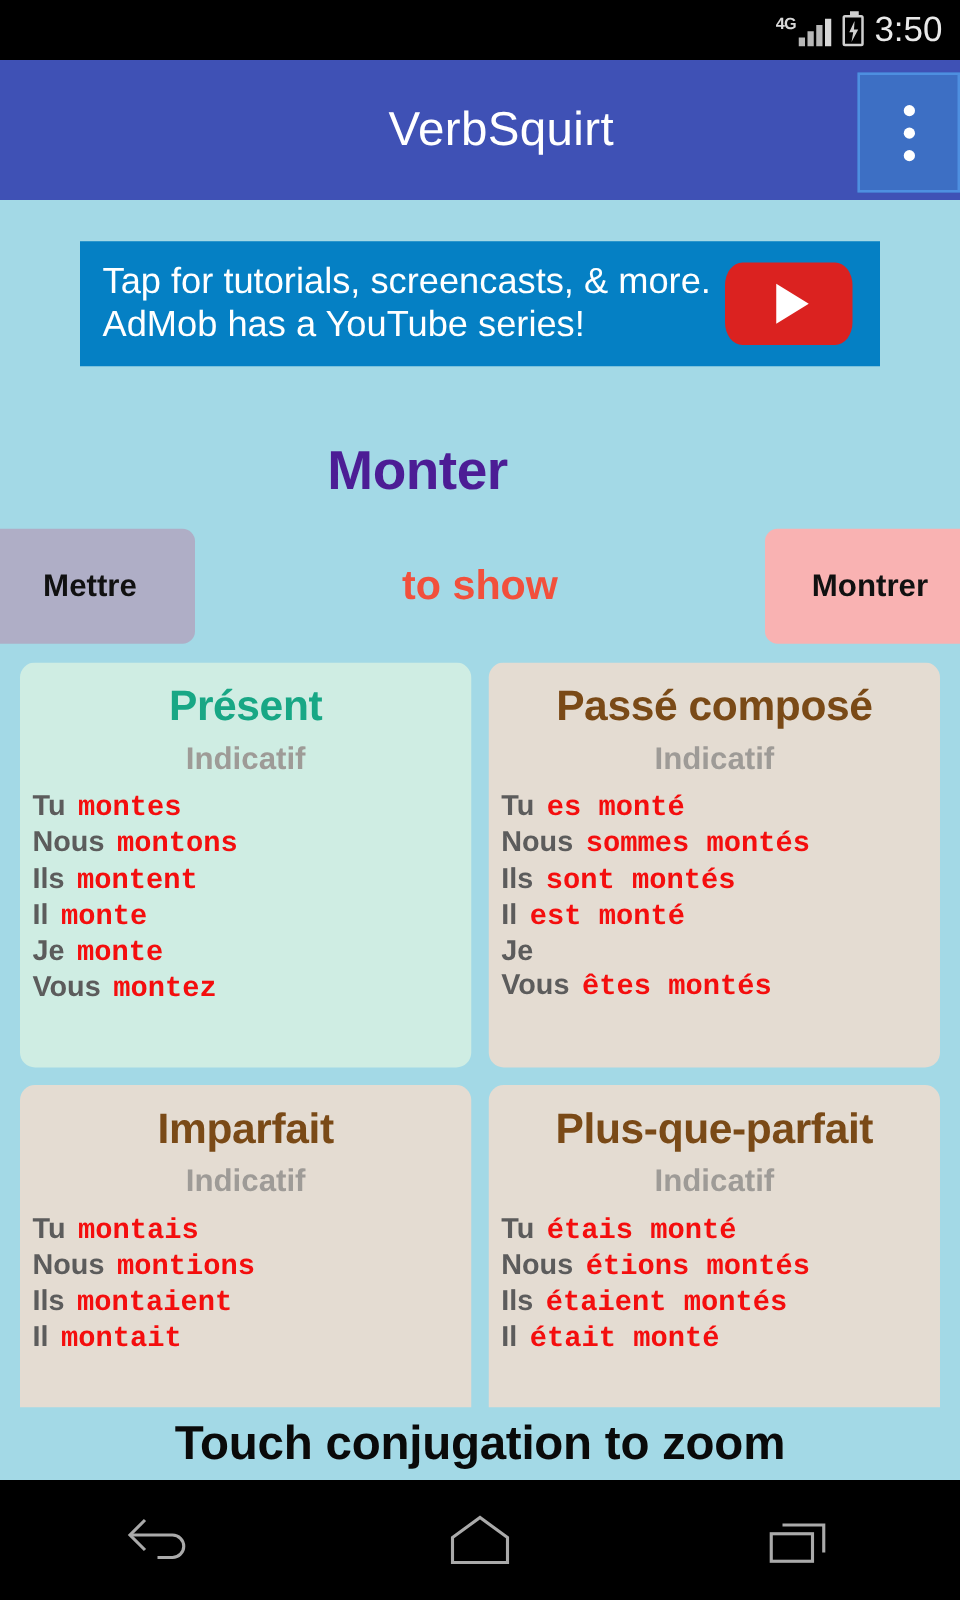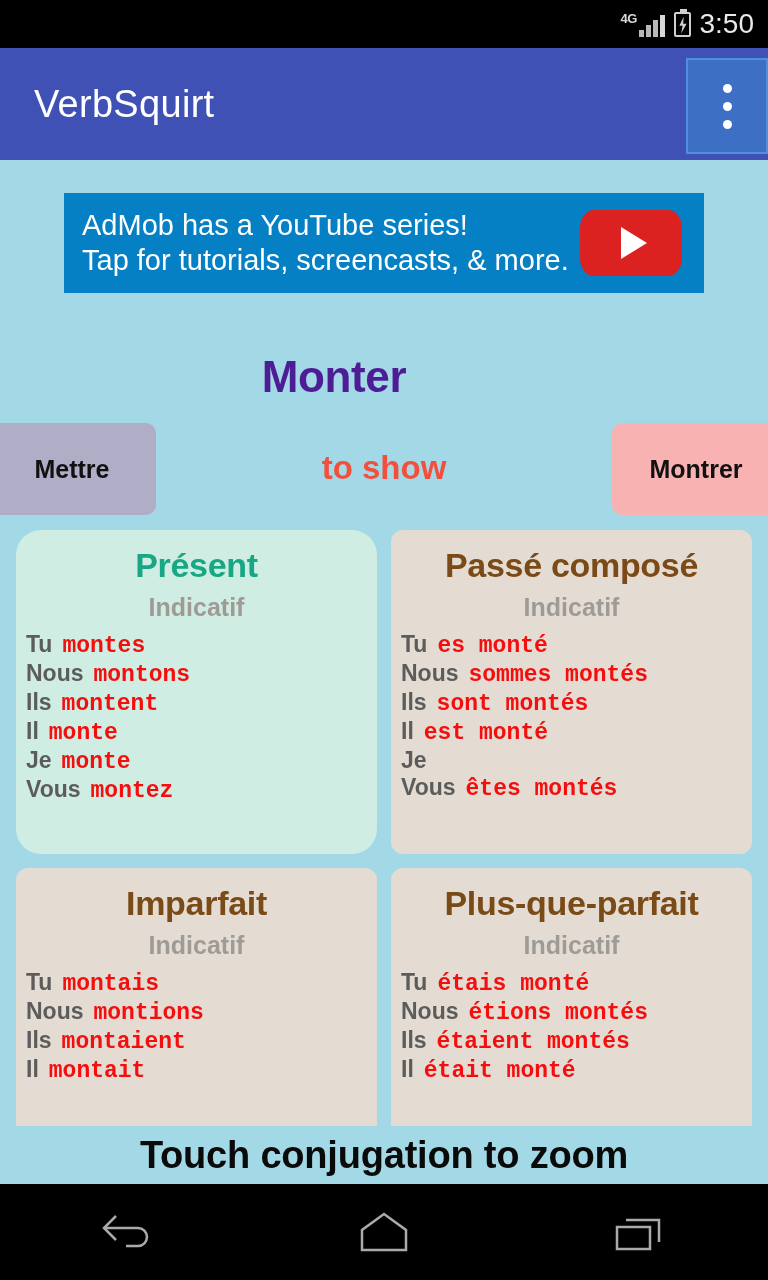--- a/index.html
+++ b/index.html
@@ -28,21 +28,21 @@
   .bars i:nth-child(4){ height:22px; background:#D8D8D8; }
   .sb-batt{ position:relative; width:17px; height:25px; border:2px solid #CFCFCF; border-radius:2px; }
   .sb-batt:before{ content:""; position:absolute; top:-5px; left:4px; width:7px; height:3px; background:#CFCFCF; }
   .sb-batt .bolt{ position:absolute; left:3px; top:3px; width:9px; height:17px; background:#CFCFCF;
     clip-path:polygon(58% 0%,10% 55%,45% 55%,30% 100%,90% 42%,52% 42%); }
   .sb-time{ color:#E9E9E9; font-size:28px; line-height:1; font-weight:400; letter-spacing:0px; }
 
   
   .appbar{
     position:absolute; top:48px; left:0; width:768px; height:112px;
-    background:#3F51B5; display:flex; align-items:center;
+    background:#3F51B5; display:flex; align-items:center;justify-content:center;
   }
   .appbar-title{
     color:#FFFFFF; font-size:38px; font-weight:400; margin-left:34px; letter-spacing:0.3px;
   }
   .overflow-btn{
     position:absolute; right:0px; top:10px; width:82px; height:96px;
     background:#3D6FC4; border:2px solid #4E8FE0;
     display:flex; flex-direction:column; align-items:center; justify-content:center; gap:9px;
   }
   .overflow-btn span{ display:block; width:9px; height:9px; border-radius:50%; background:#fff; }
@@ -85,21 +85,21 @@
   
   .grid{
     position:absolute; left:0; top:530px; width:768px; height:596px;
     overflow:hidden;
   }
   .row{ display:flex; gap:14px; padding:0 16px; margin-bottom:14px; }
   .card{
     flex:1 1 0; border-radius:12px; padding:16px 10px 14px;
     min-height:324px;
   }
-  .card.mint{ background:#CFEDE3;border-radius:25px; }
+  .card.mint{ background:#CFEDE3; }
   .card.beige{ background:#E4DCD2; }
   .card-title{ text-align:center; font-size:34px; font-weight:bold; letter-spacing:-0.3px; }
   .card-title.teal{ color:#18A785; }
   .card-title.brown{ color:#7A4A17; }
   .card-sub{ text-align:center; font-size:25px; font-weight:bold; color:#9E9B97; margin-top:8px; }
   .conj-list{ margin-top:9px; }
   .conj-row{
     display:flex; justify-content:flex-start; align-items:baseline; gap:10px;
     font-size:23px; font-weight:bold; line-height:1.17;
     white-space:nowrap;
@@ -149,22 +149,22 @@
     <div class="appbar-title">VerbSquirt</div>
     <div class="overflow-btn">
       <span></span>
         <span></span>
         <span></span>
     </div>
   </div>
 
   <div class="ad">
     <div class="ad-text">
+      <div>Tap for tutorials, screencasts, &amp; more.</div>
       <div>AdMob has a YouTube series!</div>
-      <div>Tap for tutorials, screencasts, &amp; more.</div>
     </div>
     <div class="yt">
         <span class="tri"></span>
       </div>
   </div>
 
   <div class="verb-main">Monter</div>
   <div class="translation">to show</div>
   <div class="btn-prev">Mettre</div>
   <div class="btn-next">Montrer</div>

